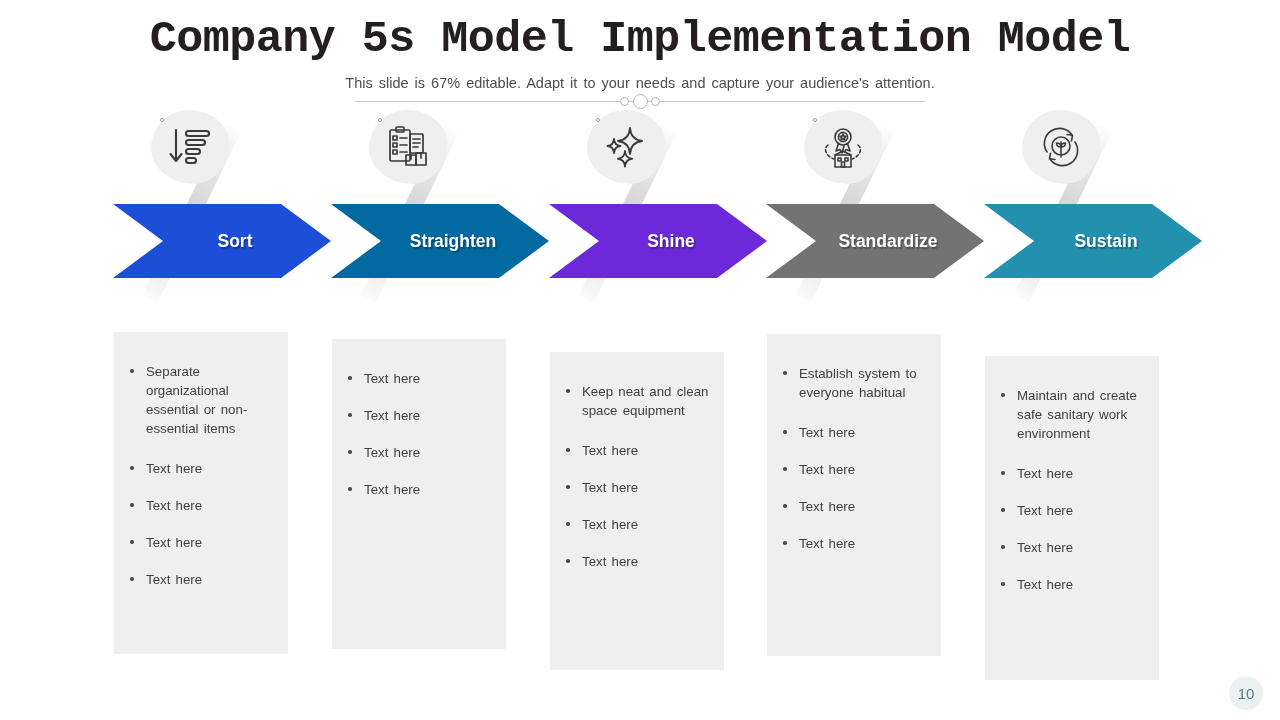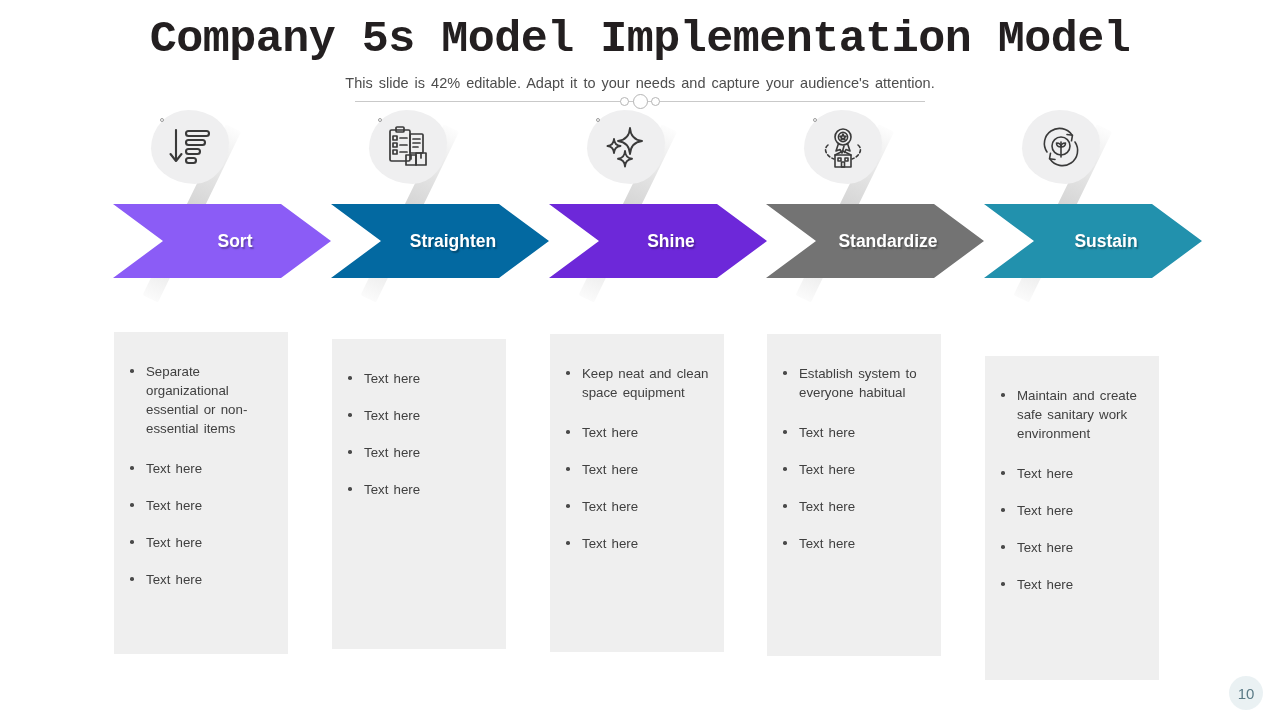--- a/index.html
+++ b/index.html
@@ -216,21 +216,21 @@
     font-size: 15px;
     color: #5b7b86;
     font-family: "Liberation Sans", sans-serif;
   }
 </style>
 </head>
 <body>
 
 <div class="header">
   <h1 class="slide-title">Company 5s Model Implementation Model</h1>
-  <p class="slide-subtitle">This slide is 42% editable. Adapt it to your needs and capture your audience's attention.</p>
+  <p class="slide-subtitle">This slide is 67% editable. Adapt it to your needs and capture your audience's attention.</p>
 </div>
 
 <div class="divider">
   <div class="dline"></div>
   <div class="dot small d1"></div>
   <div class="dot big d2"></div>
   <div class="dot small d3"></div>
 </div>
 
 <div class="stage">
@@ -244,21 +244,21 @@
         <svg width="46" height="42" viewBox="0 0 46 42" fill="none" stroke="#3a3a3a" stroke-width="2.1" stroke-linecap="round" stroke-linejoin="round">
           <path d="M9 4 L9 34"></path>
           <path d="M3.5 28 L9 35 L14.5 28"></path>
           <rect x="19" y="5" width="23" height="5" rx="2.5"></rect>
           <rect x="19" y="14" width="19" height="5" rx="2.5"></rect>
           <rect x="19" y="23" width="14" height="5" rx="2.5"></rect>
           <rect x="19" y="32" width="10" height="5" rx="2.5"></rect>
         </svg>
       </div>
     </div>
-    <div class="chev" style="background:#8b5cf6;">
+    <div class="chev" style="background:#1d4ed8;">
       <span class="chev-label">Sort</span>
     </div>
     <div class="panel" style="top:332px;height:322px;">
       <ul class="bullets">
         <li class="lead">Separate organizational essential or non-essential items</li>
         <li>Text here</li>
         <li>Text here</li>
         <li>Text here</li>
         <li>Text here</li>
       </ul>
@@ -311,21 +311,21 @@
         <svg width="46" height="44" viewBox="0 0 46 44" fill="none" stroke="#3a3a3a" stroke-width="1.9" stroke-linejoin="round">
           <path d="M27 3 C27.5 11 31.5 15 39 16 C31.5 17 27.5 21 27 29 C26.5 21 22.5 17 15 16 C22.5 15 26.5 11 27 3 Z"></path>
           <path d="M11 14 C11.3 18.5 13.3 20.5 17.5 21 C13.3 21.5 11.3 23.5 11 28 C10.7 23.5 8.7 21.5 4.5 21 C8.7 20.5 10.7 18.5 11 14 Z"></path>
           <path d="M22 26 C22.3 31 24.5 33.2 29 33.8 C24.5 34.4 22.3 36.6 22 41.5 C21.7 36.6 19.5 34.4 15 33.8 C19.5 33.2 21.7 31 22 26 Z"></path>
         </svg>
       </div>
     </div>
     <div class="chev" style="background:#6d28d9;justify-content:center;">
       <span class="chev-label">Shine</span>
     </div>
-    <div class="panel" style="top:334px;height:318px;">
+    <div class="panel" style="top:352px;height:318px;">
       <ul class="bullets">
         <li class="lead">Keep neat and clean space equipment</li>
         <li>Text here</li>
         <li>Text here</li>
         <li>Text here</li>
         <li>Text here</li>
       </ul>
     </div>
   </div>
 

